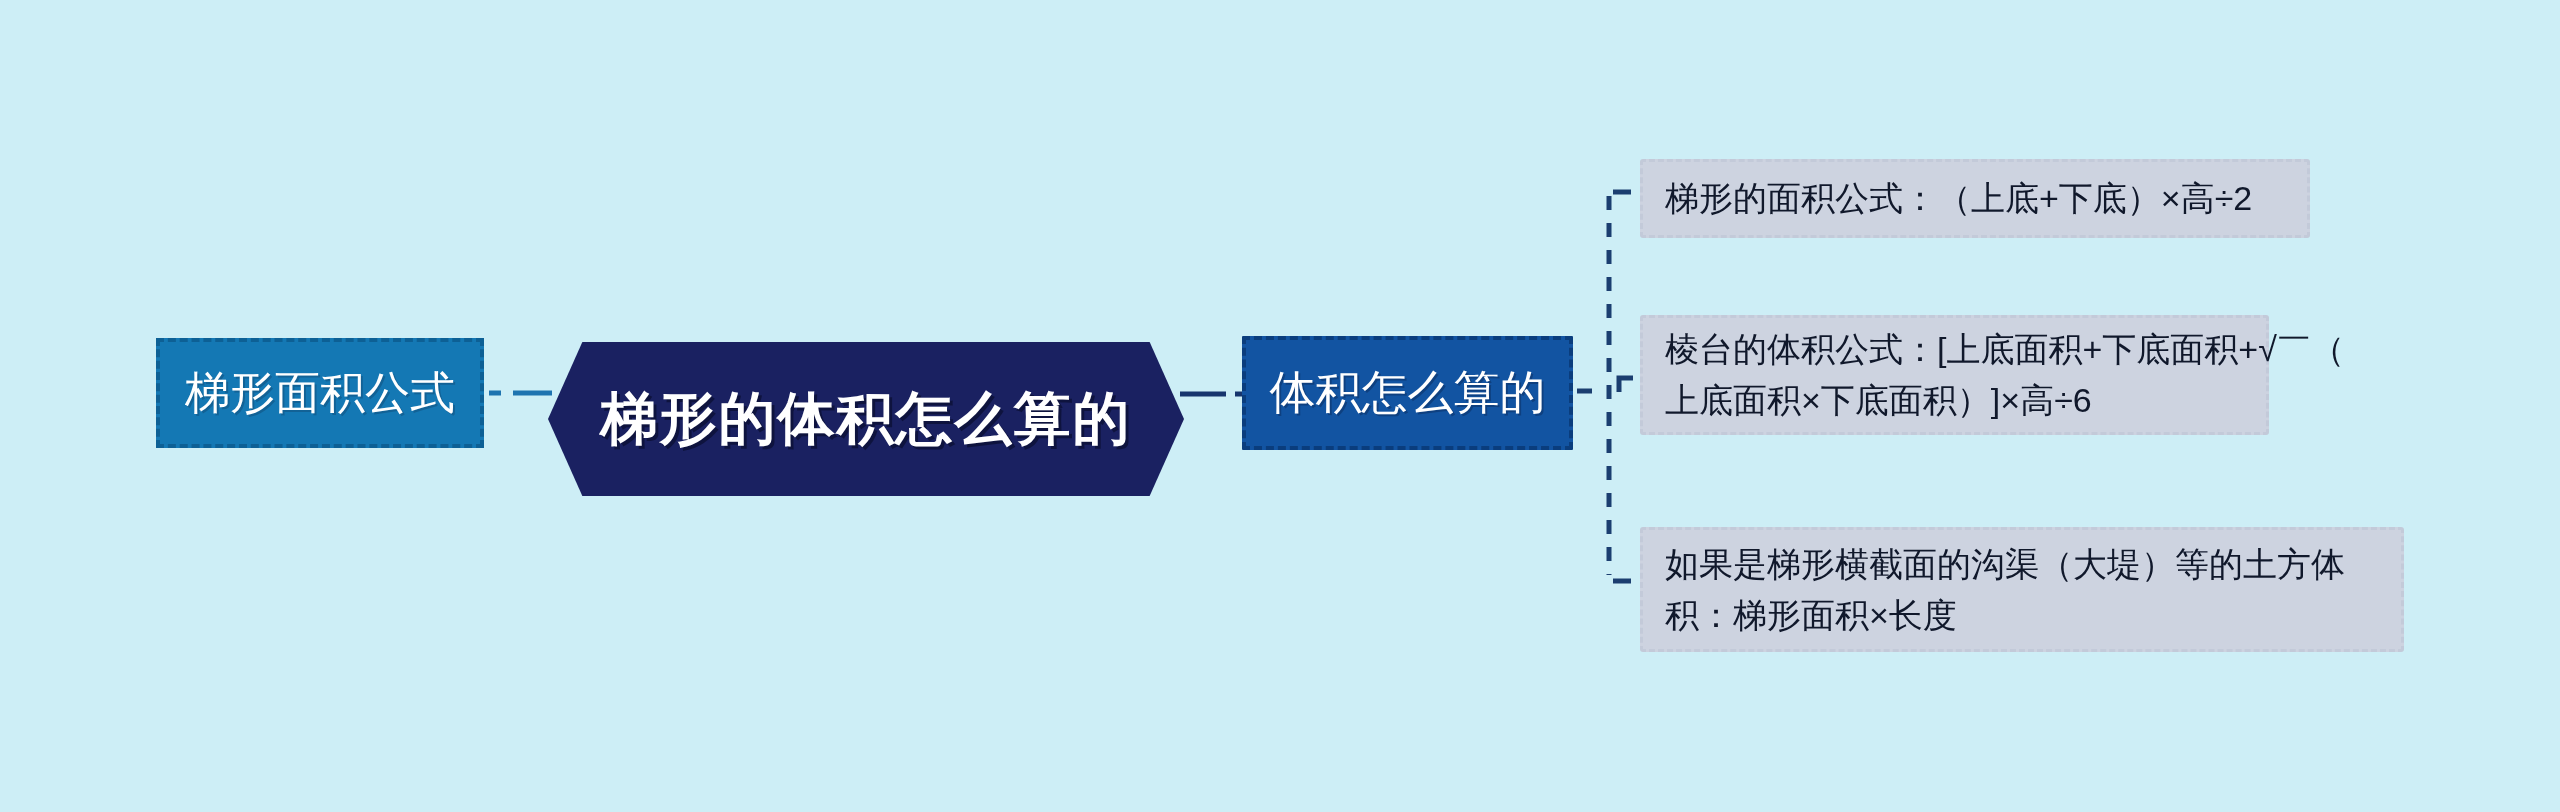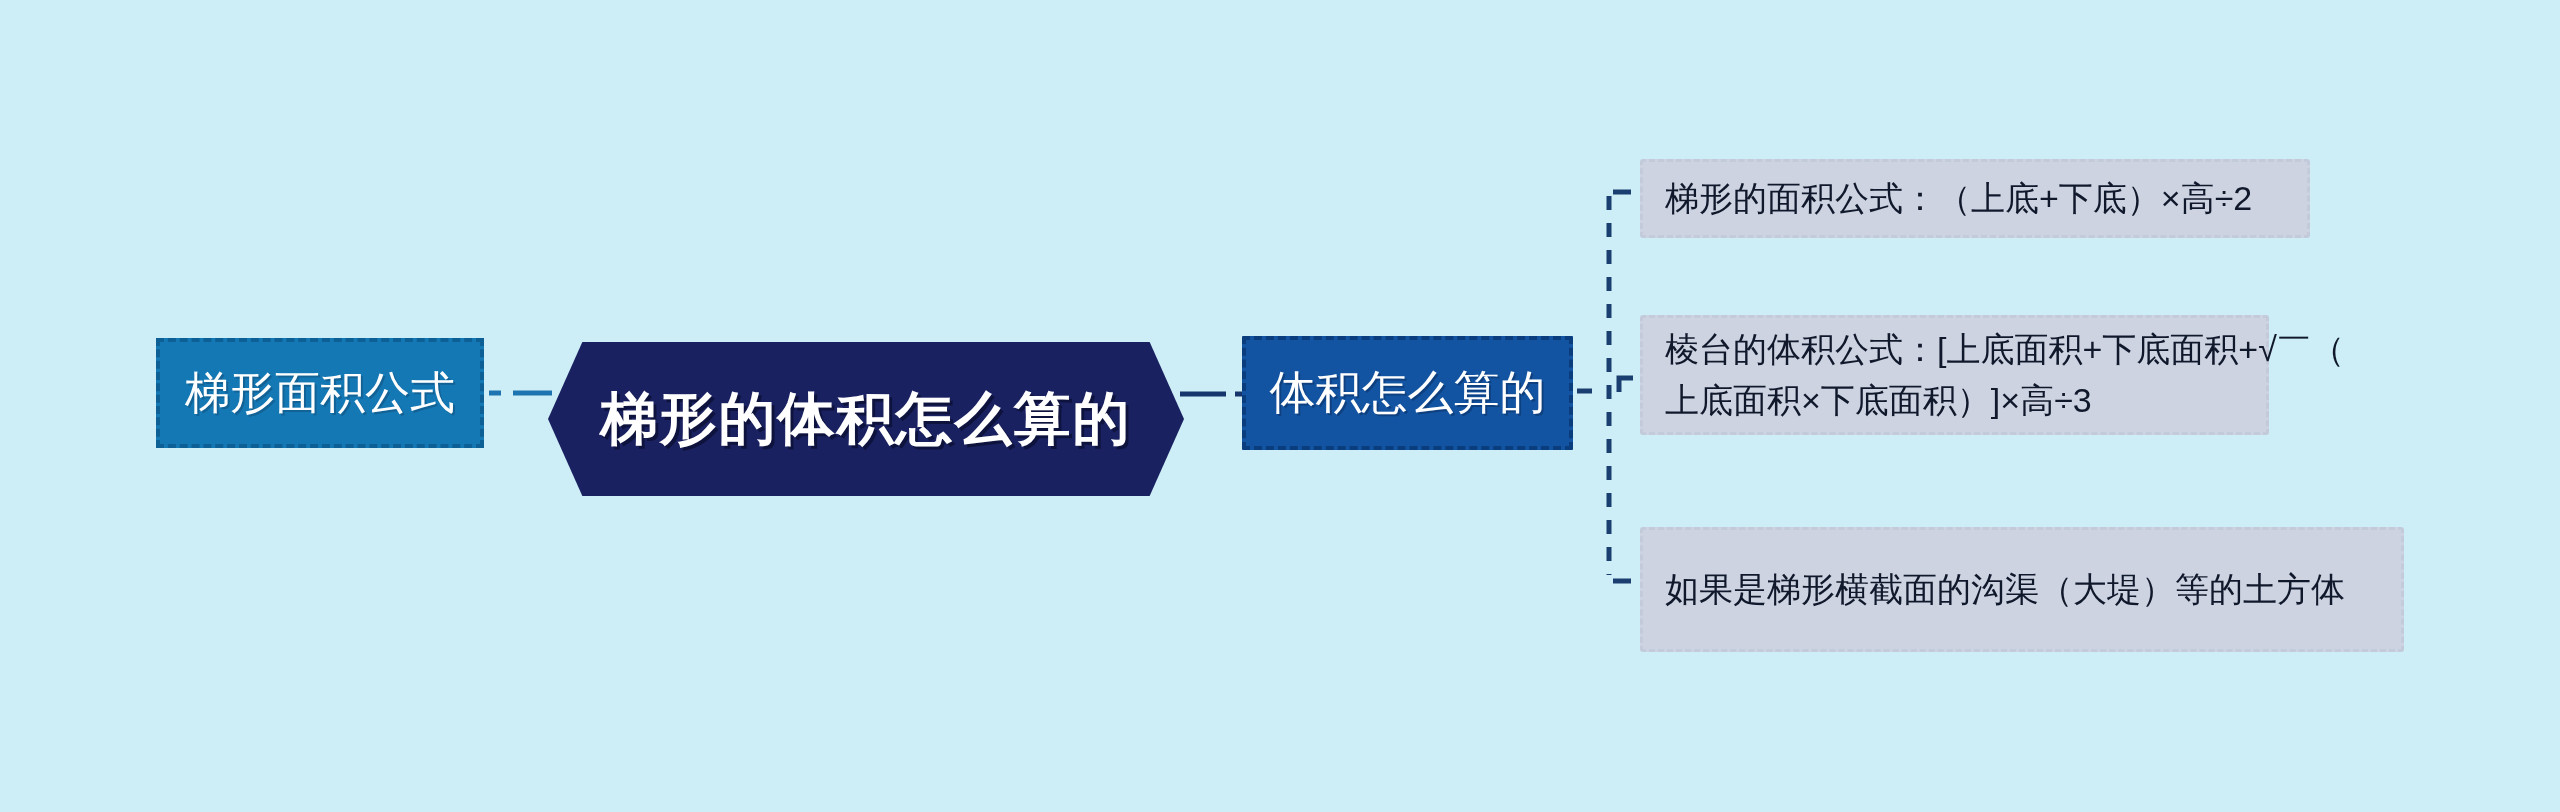--- a/index.html
+++ b/index.html
@@ -112,20 +112,21 @@
   <div class="node" id="right-node">
     <span>体积怎么算的</span>
   </div>
 
   <div class="child-box" id="child-1">
     <div class="child-line">梯形的面积公式：（上底+下底）×高÷2</div>
   </div>
 
   <div class="child-box" id="child-2">
     <div class="child-line">棱台的体积公式：[上底面积+下底面积+√￣（</div>
-    <div class="child-line">上底面积×下底面积）]×高÷3</div>
+    <div class="child-line">上底面积×下底面积）]×高÷6</div>
   </div>
 
   <div class="child-box" id="child-3">
     <div class="child-line">如果是梯形横截面的沟渠（大堤）等的土方体</div>
+    <div class="child-line">积：梯形面积×长度</div>
   </div>
 
 </div>
 
 </body></html>

